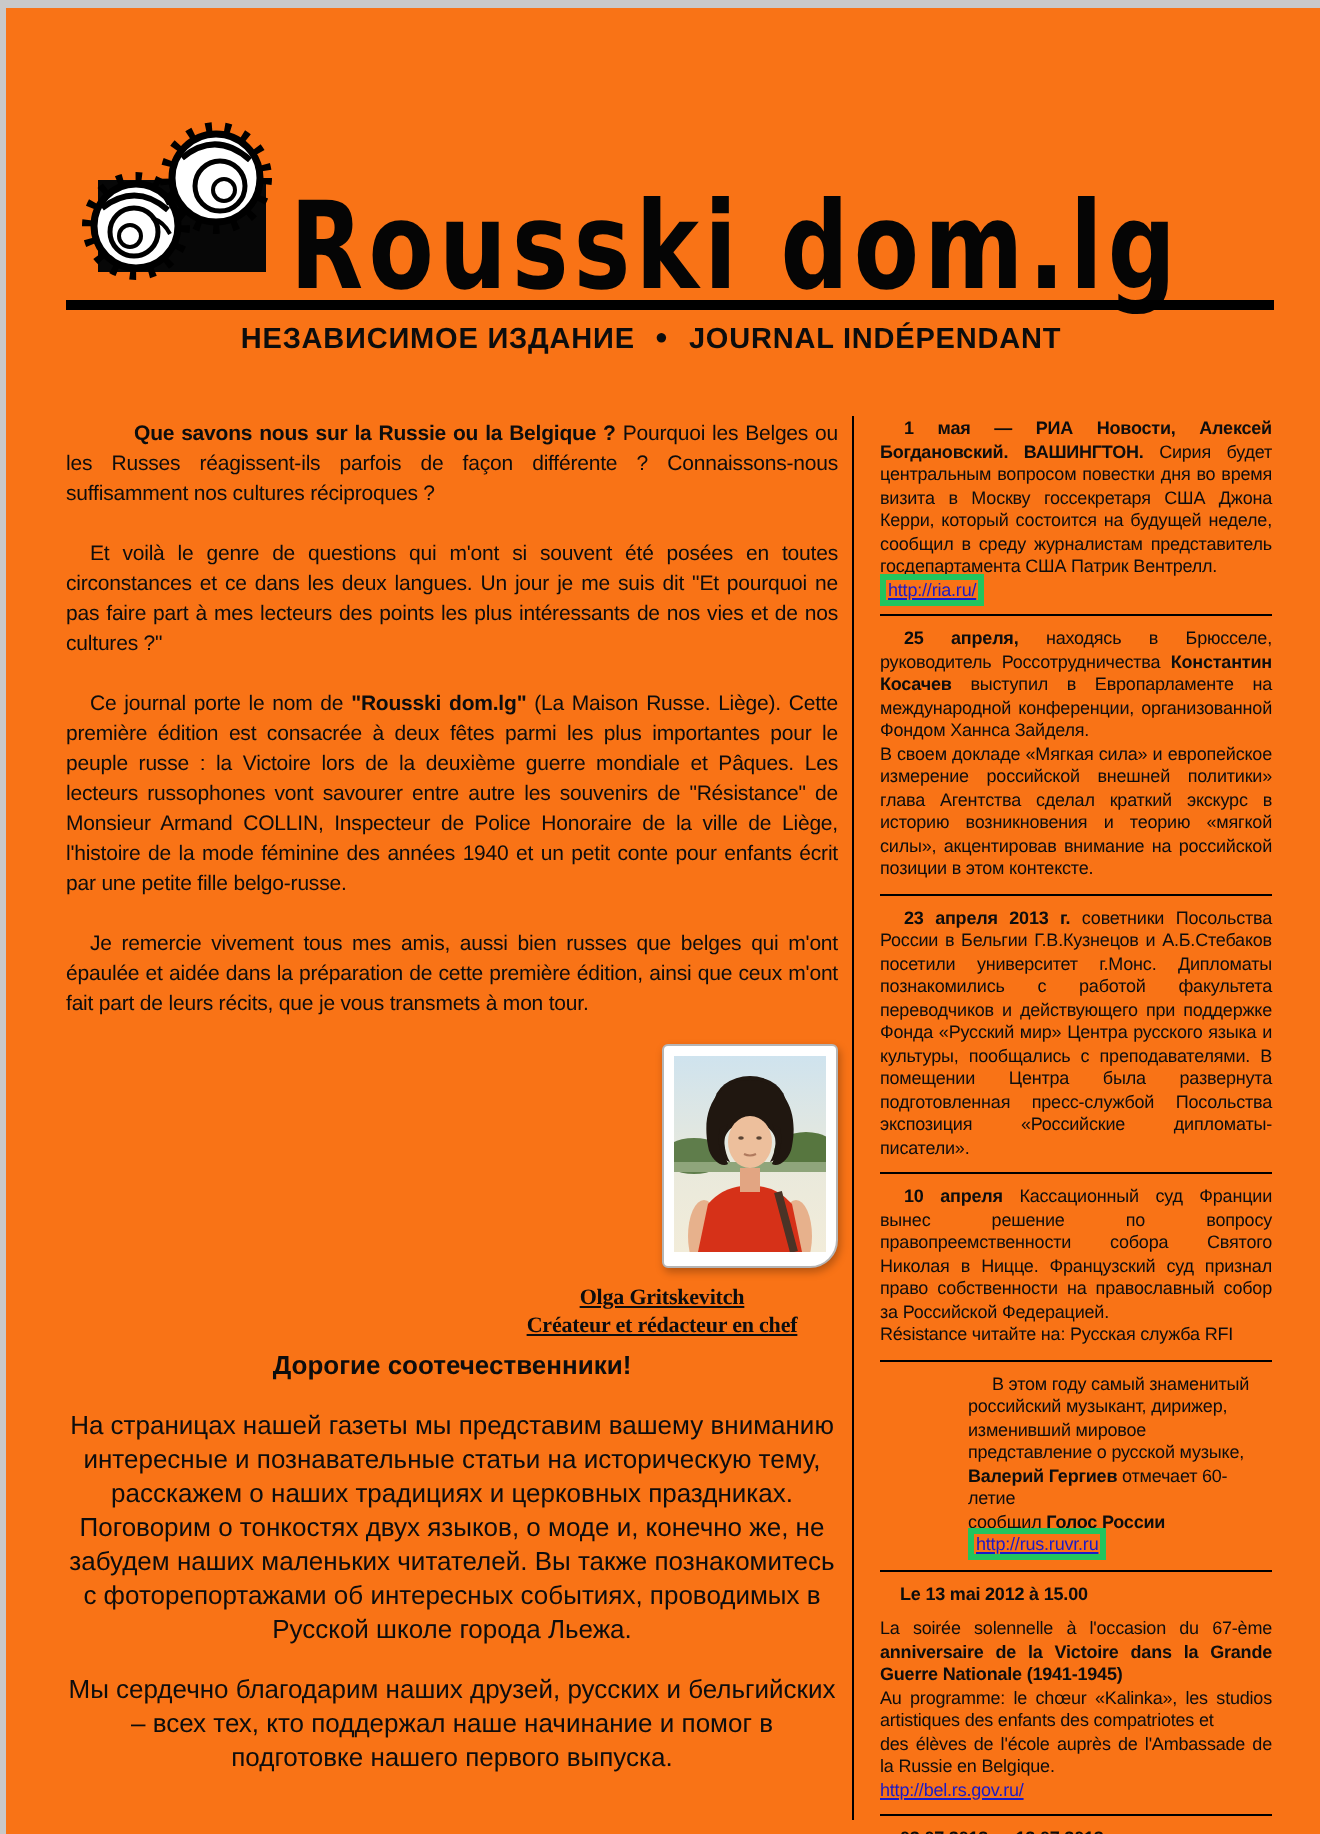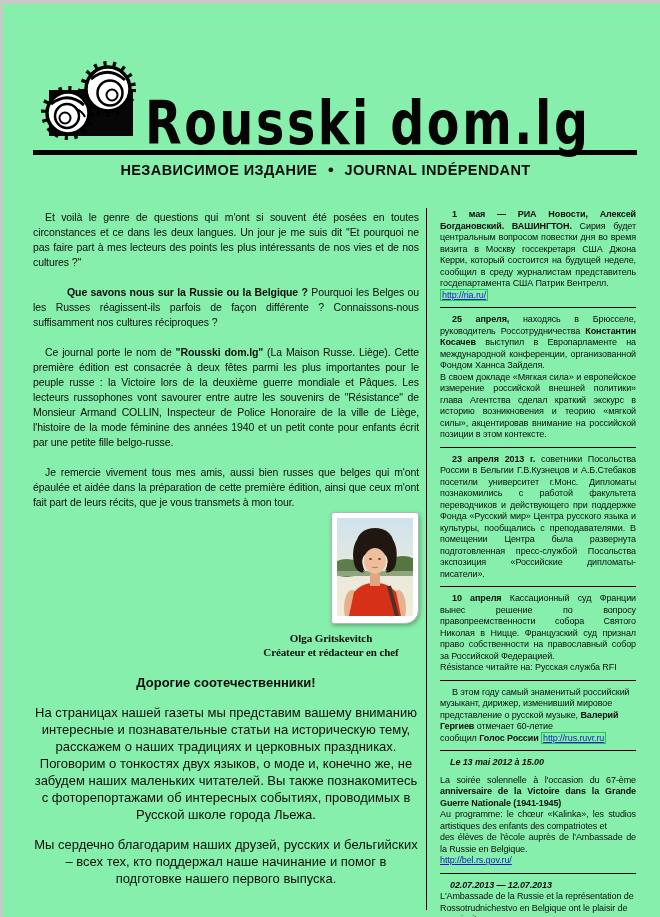--- a/index.html
+++ b/index.html
@@ -7,21 +7,21 @@
     width:660px; height:917px;
     background:#c9c9c9;
     font-family:"Liberation Sans", sans-serif;
     color:#0d0d0d;
     overflow:hidden;
   }
   .sheet {
     position:relative;
     margin:4px 0 0 3px;
     width:657px; height:913px;
-    background:#86efac;
+    background:#f97316;
     overflow:hidden;
   }
 
   
   .logo-box { position:absolute; left:46px; top:86px; width:84px; height:46px; background:#070707; }
   .mascots  { position:absolute; left:32px; top:52px; width:110px; height:92px; }
   .title {
     position:absolute; left:142px; top:84px;
     font-family:"DejaVu Sans", sans-serif;
     font-weight:bold; font-size:54px; letter-spacing:3px;
@@ -36,24 +36,24 @@
   .tagline .dot { margin:0 10px; font-size:11px; vertical-align:2px; }
 
   
   .left-col {
     position:absolute; left:30px; top:206px; width:386px;
     font-size:10.5px; line-height:15px; text-align:justify; letter-spacing:-0.1px;
   }
   .left-col p { margin:0 0 15px; }
   .fr { text-indent:12px; }
   .fr.first { text-indent:34px; }
-  .fr.last  { margin-bottom:2px; }
+  .fr.last  { margin-bottom:12px; }
   .b { font-weight:bold; }
 
-  .photo-wrap { text-align:right; margin:0 0 15px; }
+  .photo-wrap { text-align:right; margin:0 0 4px;text-decoration:underline; }
   .photo-frame {
     display:inline-block; background:#fff;
     border:1px solid #b5b5b5; border-radius:3px 3px 14px 3px;
     padding:5px 5px 7px; box-shadow:1px 2px 4px rgba(0,0,0,.28);
   }
   .photo-frame svg { display:block; }
   .caption {
     width:176px; margin:3px 0 0 auto; text-align:center;
     font-family:"Liberation Serif", serif; font-weight:bold;
     font-size:11px; line-height:14px; text-indent:0;
@@ -63,27 +63,27 @@
   .greeting p { margin:0 0 13px; text-indent:0; }
   .g-head { font-weight:bold; }
 
   
   .v-divider { position:absolute; left:423px; top:204px; width:1px; height:702px; background:#000; }
   .right-col {
     position:absolute; left:437px; top:205px; width:196px;
     font-size:9px; line-height:11.5px; letter-spacing:-0.1px;
   }
   .news-body { text-align:justify; text-indent:12px; }
-  .news-item.align-left .news-body { text-align:left; }
+  .news-item.align-left .news-body { text-align:left;margin-left:44px; }
   .news-item.noindent  .news-body { text-indent:0; }
-  .news-heading { font-weight:bold; text-indent:10px;font-style:italic; }
+  .news-heading { font-weight:bold; text-indent:10px; }
   .news-heading.gap { margin-bottom:6px; }
   .news-sep { border-top:1px solid #000; margin:6px 0; }
   .news-link { color:#1a1ac8; text-decoration:underline; cursor:pointer; }
-  .news-link.boxed { border:1px solid #22c55e; padding:0 1px; }
+  .news-link.boxed { border:3px solid #22c55e; padding:0 1px; }
 </style>
 </head>
 <body>
 
 <div class="sheet">
 
   <div class="logo-box"></div>
   <svg class="mascots" viewBox="0 0 110 92">
     <g transform="translate(33,57)">
       <circle r="23" fill="none" stroke="#000" stroke-width="8" stroke-dasharray="3 6"></circle>
@@ -102,22 +102,22 @@
     </g>
   </svg>
   <div class="title">Rousski dom.lg</div>
 
   <div class="rule"></div>
   <div class="tagline">
     <span>НЕЗАВИСИМОЕ ИЗДАНИЕ</span><span class="dot">●</span><span>JOURNAL INDÉPENDANT</span>
   </div>
 
   <div class="left-col">
+    <p class="fr first"><span class="b">Que savons nous sur la Russie ou la Belgique ?</span><span> Pourquoi les Belges ou les Russes réagissent-ils parfois de façon différente ? Connaissons-nous suffisamment nos cultures réciproques ?</span></p>
     <p class="fr"><span>Et voilà le genre de questions qui m'ont si souvent été posées en toutes circonstances et ce dans les deux langues. Un jour je me suis dit "Et pourquoi ne pas faire part à mes lecteurs des points les plus intéressants de nos vies et de nos cultures ?"</span></p>
-    <p class="fr first"><span class="b">Que savons nous sur la Russie ou la Belgique ?</span><span> Pourquoi les Belges ou les Russes réagissent-ils parfois de façon différente ? Connaissons-nous suffisamment nos cultures réciproques ?</span></p>
     <p class="fr"><span>Ce journal porte le nom de </span><span class="b">"Rousski dom.lg"</span><span> (La Maison Russe. Liège). Cette première édition est consacrée à deux fêtes parmi les plus importantes pour le peuple russe : la Victoire lors de la deuxième guerre mondiale et Pâques. Les lecteurs russophones vont savourer entre autre les souvenirs de "Résistance" de Monsieur Armand COLLIN, Inspecteur de Police Honoraire de la ville de Liège, l'histoire de la mode féminine des années 1940 et un petit conte pour enfants écrit par une petite fille belgo-russe.</span></p>
     <p class="fr last"><span>Je remercie vivement tous mes amis, aussi bien russes que belges qui m'ont épaulée et aidée dans la préparation de cette première édition, ainsi que ceux m'ont fait part de leurs récits, que je vous transmets à mon tour.</span></p>
 
     <div class="photo-wrap">
       <div class="photo-frame">
         <svg width="76" height="98" viewBox="0 0 76 98">
           <defs>
             <linearGradient id="sky" x1="0" y1="0" x2="0" y2="1">
               <stop offset="0" stop-color="#cfe3ee"></stop>
               <stop offset="0.55" stop-color="#e9e9dc"></stop>

